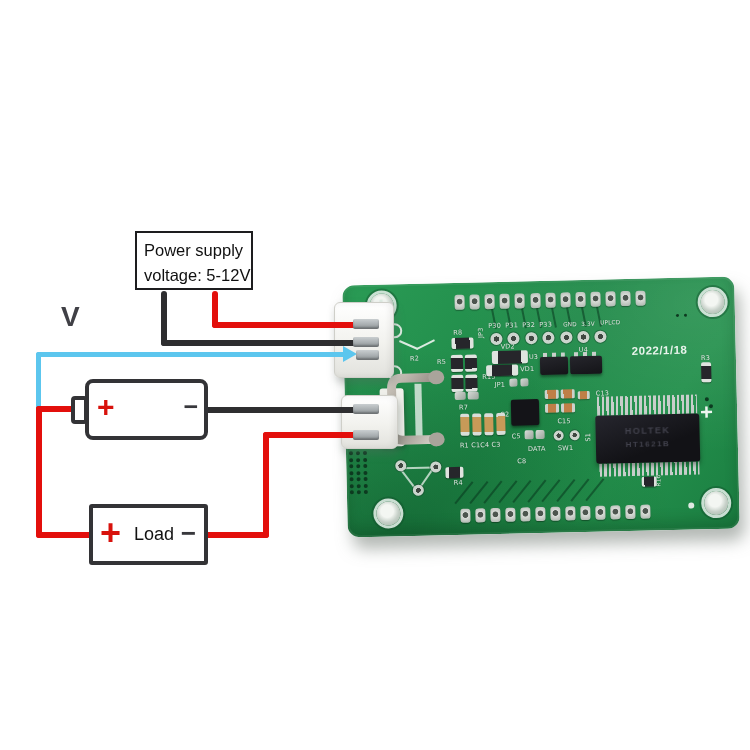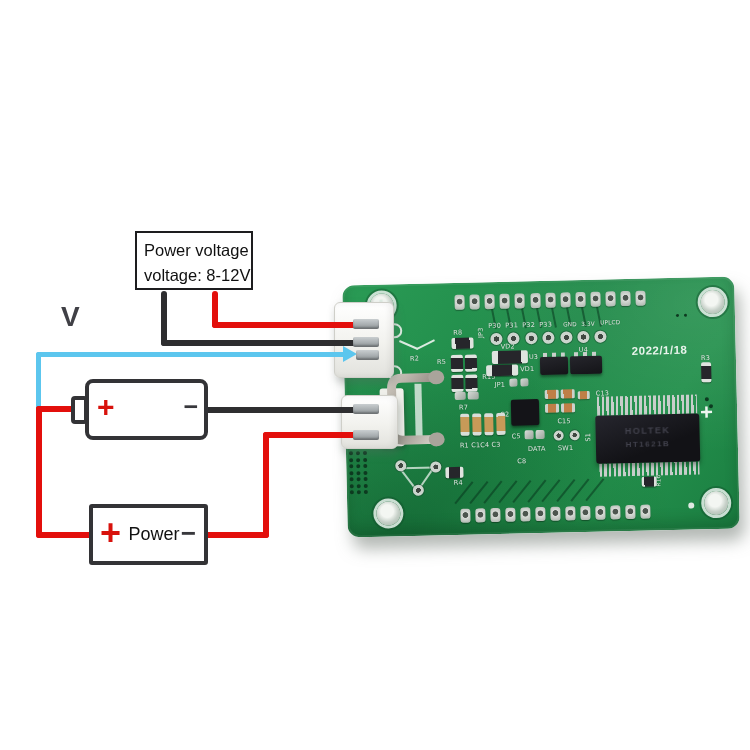--- a/index.html
+++ b/index.html
@@ -311,31 +311,31 @@
   <div class="wire red" style="left:263px;top:432px;width:94px;height:6px;"></div>
   <div class="arrow-right" style="left:343px;top:346px;"></div>
 
   <div class="crimp" style="left:353px;top:319px;width:26px;height:10px;"></div>
   <div class="crimp" style="left:353px;top:337px;width:26px;height:10px;"></div>
   <div class="crimp" style="left:356px;top:350px;width:23px;height:10px;"></div>
   <div class="crimp" style="left:353px;top:404px;width:26px;height:10px;"></div>
   <div class="crimp" style="left:353px;top:430px;width:26px;height:10px;"></div>
 
   <div class="note-box">
-    <div class="note-line">Power voltage</div>
-    <div class="note-line">voltage: 8-12V</div>
+    <div class="note-line">Power supply</div>
+    <div class="note-line">voltage: 5-12V</div>
   </div>
 
   <div class="v-label">V</div>
 
   <div class="dev-box" id="batt-nub"></div>
   <div class="dev-box" id="power-box">
     <span class="plus-red" style="left:8px;top:7px;font-size:30px;">+</span>
     <span class="minus-dark" style="right:6px;top:9px;font-size:25px;">−</span>
   </div>
 
   <div class="dev-box" id="load-box">
     <span class="plus-red" style="left:7px;top:4px;font-size:36px;">+</span>
-    <div class="dev-text" style="left:34px;top:15px;width:54px;font-size:18px;">Power</div>
+    <div class="dev-text" style="left:34px;top:15px;width:54px;font-size:18px;">Load</div>
     <span class="minus-dark" style="right:8px;top:10px;font-size:26px;">−</span>
   </div>
 
 </div>
 
 </body></html>

